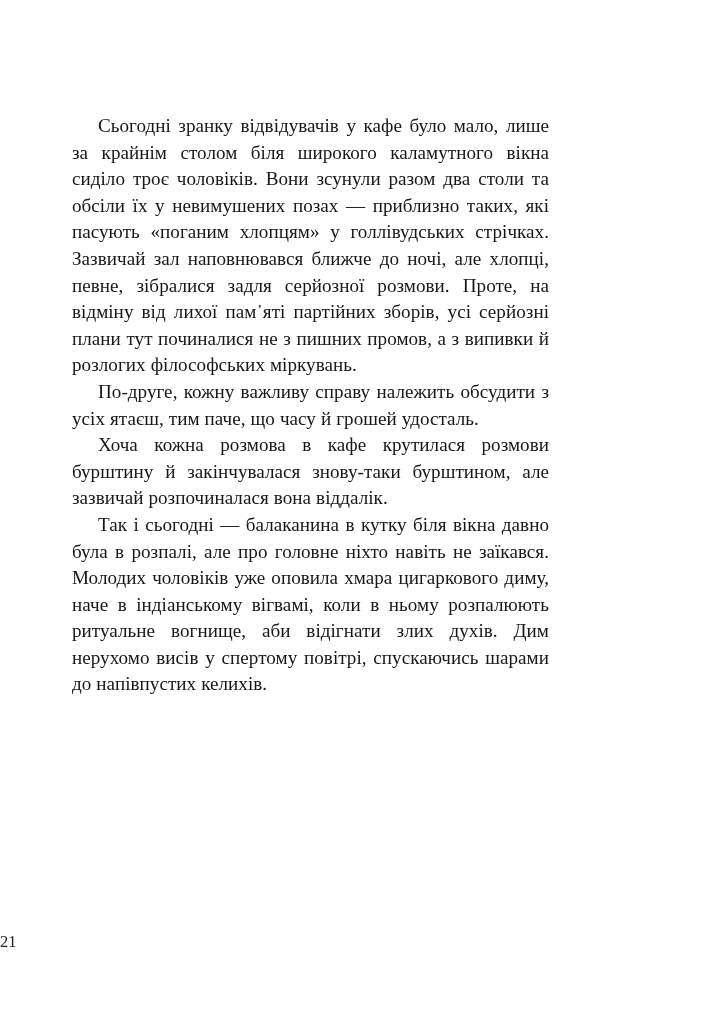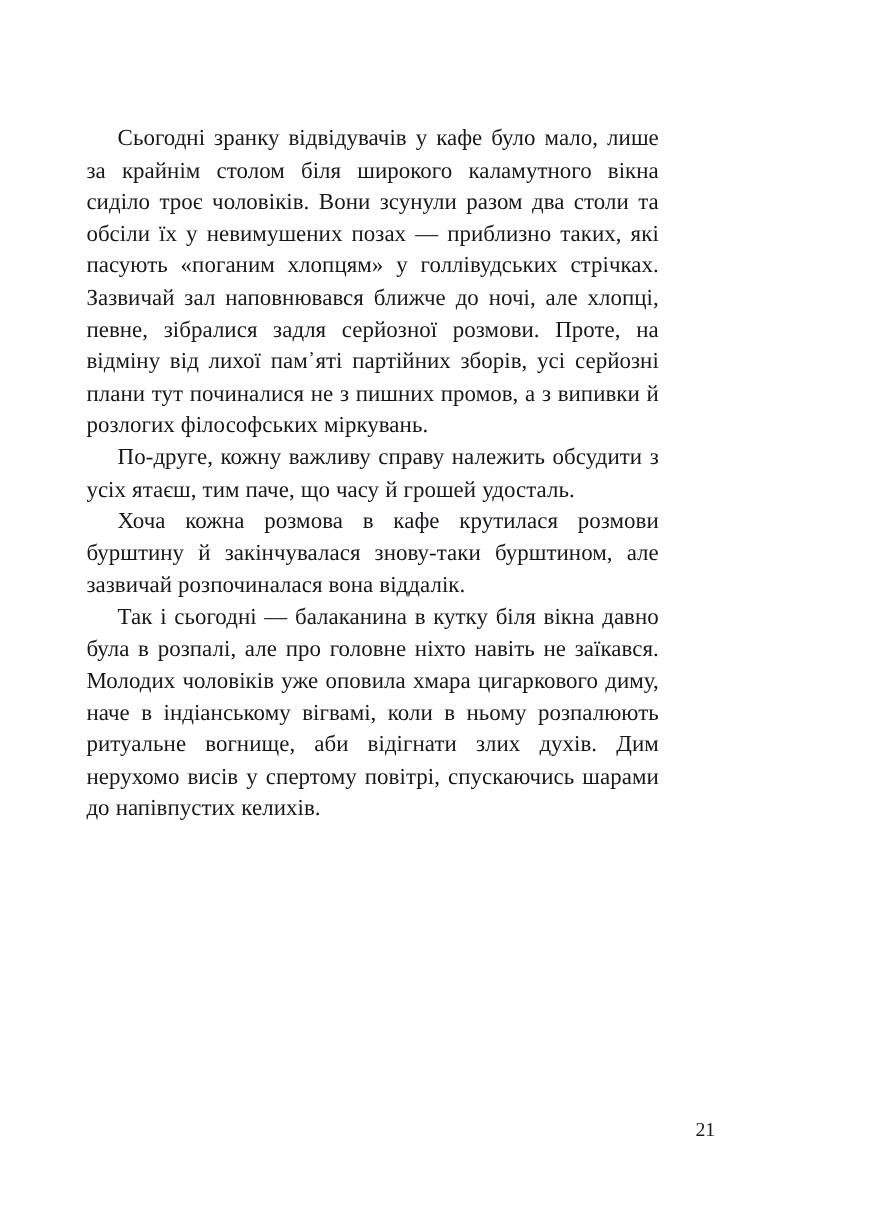--- a/index.html
+++ b/index.html
@@ -13,21 +13,21 @@
     width: 724px;
     height: 1023px;
     background: #ffffff;
     margin: 0 auto;
     overflow: hidden;
     box-sizing: border-box;
   }
   .text-column {
     position: absolute;
     left: 72px;
-    top: 103px;
+    top: 113px;
     width: 477px;
   }
   .para {
     font-family: "Liberation Serif", "DejaVu Serif", serif;
     font-size: 19.1px;
     line-height: 26.6px;
     color: #15171a;
     text-align: justify;
     text-justify: inter-word;
     text-indent: 26px;
@@ -39,21 +39,21 @@
     hyphens: manual;
   }
   .para + .para {
     margin-top: 0;
   }
   .page-number {
     position: absolute;
     left: 0;
     top: 932px;
     width: 724px;
-    text-align: right;
+    text-align: left;
     font-family: "Liberation Serif", "DejaVu Serif", serif;
     font-size: 16.5px;
     line-height: 20px;
     color: #1b1d20;
     padding-right: 128px;
     box-sizing: border-box;
   }
 </style>
 </head>
 <body>

